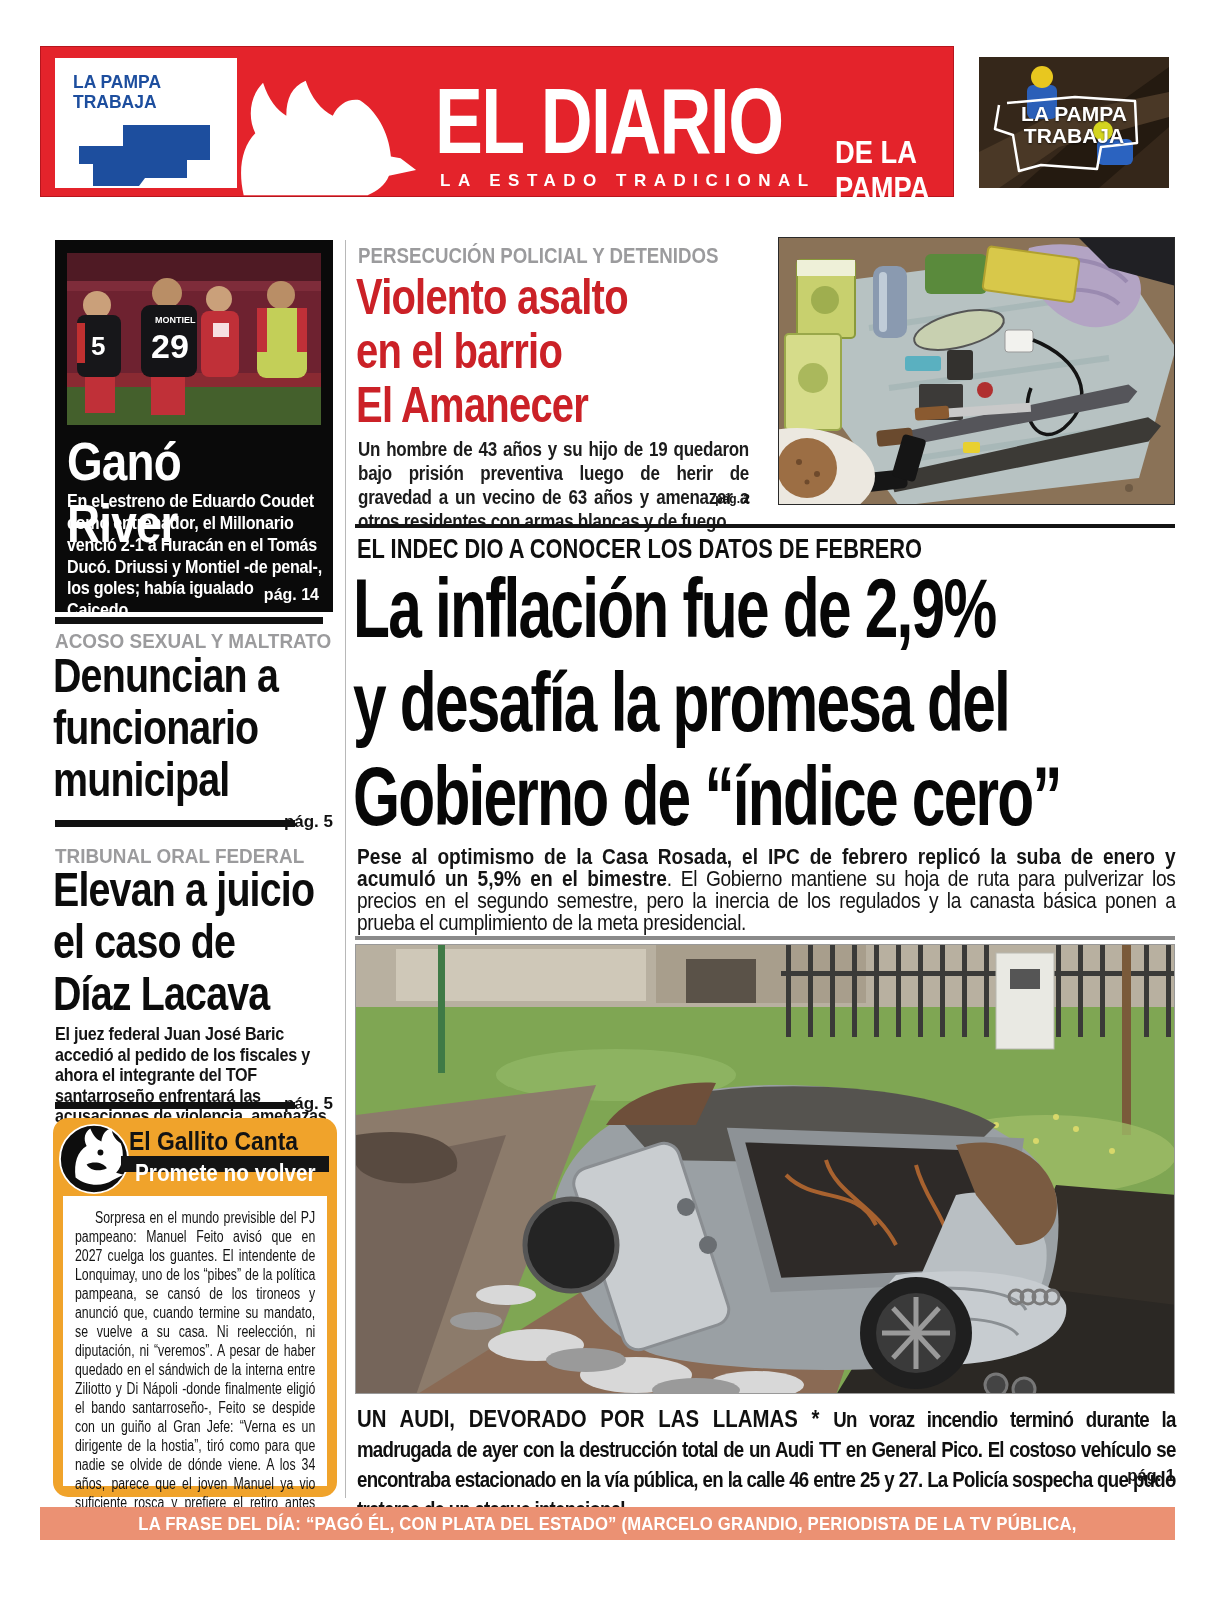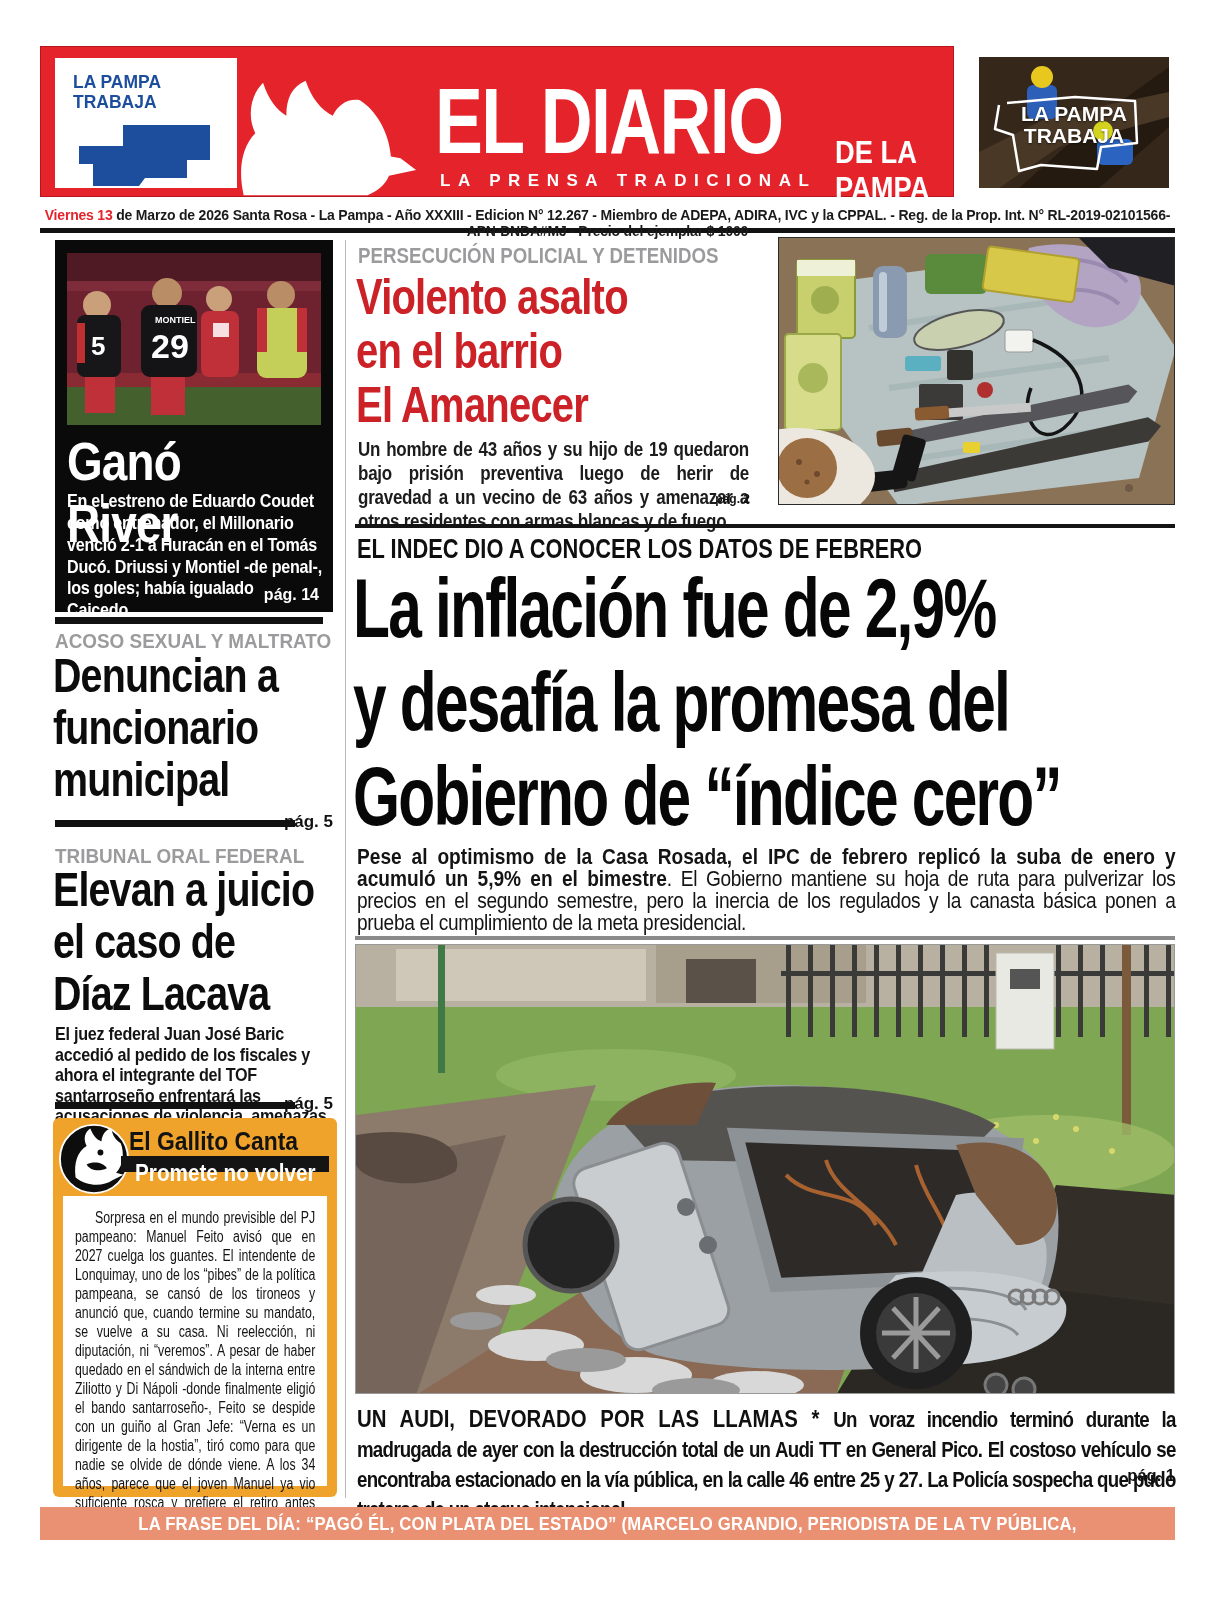--- a/index.html
+++ b/index.html
@@ -46,21 +46,21 @@
   #head-denuncia { top:650px; }
   #bar-b { top:820px; width:240px; }
   #page-denuncia { top:812px; }
   #kick-juicio { top:844px; }
   #head-juicio { top:864px; }
   #body-juicio { left:55px; top:1024px; width:330px; font-size:19px; font-weight:700; line-height:1.08; letter-spacing:-.3px; color:#141414; transform:scaleX(.85); transform-origin:left top; }
   #bar-c { top:1102px; width:240px; }
   #page-juicio { top:1094px; }
 
   
-  #gallito { left:53px; top:1118px; width:284px; height:379px; background:#f0a32b; border-radius:6px; }
+  #gallito { left:53px; top:1118px; width:284px; height:379px; background:#f0a32b; border-radius:15px; }
   #gallito-rooster { left:6px; top:6px; }
   #gallito-title { left:76px; top:8px; font-size:26px; font-weight:700; color:#131313; transform:scaleX(.88); transform-origin:left top; }
   #gallito-bar { left:68px; top:38px; width:208px; height:16px; background:#141414; color:#fff; text-align:center; }
   #gallito-bar span { display:inline-block; font-size:23px; font-weight:700; line-height:34px; transform:scaleX(.9); }
   #gallito-panel { left:10px; top:78px; width:264px; height:290px; background:#fff; padding:12px 12px; }
   #gallito-body { width:312px; font-size:16px; line-height:19px; text-align:justify; text-indent:26px; color:#141414; transform:scaleX(.77); transform-origin:left top; }
 
   
   #kick-asalto { left:358px; top:243px; font-size:22px; transform:scaleX(.85); transform-origin:left top; }
   #head-asalto { left:356px; top:270px; color:#cb2127; font-size:50px; font-weight:700; line-height:54px; letter-spacing:-1px; transform:scaleX(.8); transform-origin:left top; }
@@ -100,40 +100,37 @@
 TRABAJA</div>
       <svg id="mh-left-map" class="abs" width="132" height="66" viewBox="0 0 132 66">
         <polygon points="0,26 44,26 44,5 131,5 131,40 108,40 108,58 66,58 60,66 14,66 14,44 0,44" fill="#1d4e9e"></polygon>
       </svg>
     </div>
     <svg id="mh-logo" class="abs" width="184" height="120" viewBox="0 0 190 122">
       <path fill="#ffffff" d="M10,120 C4,94 8,70 22,56 C14,40 16,18 30,4 C36,22 44,32 54,38 C54,20 60,8 74,2 C80,20 90,32 102,38 C108,26 118,20 130,22 C146,32 160,54 162,80 L172,82 L188,94 L160,100 C156,110 148,116 138,120 Z"></path>
     </svg>
     <div id="mh-title" class="abs">EL DIARIO</div>
     <div id="mh-suffix" class="abs">DE LA PAMPA</div>
-    <div id="mh-tagline" class="abs">LA PRENSA TRADICIONAL</div>
+    <div id="mh-tagline" class="abs">LA ESTADO TRADICIONAL</div>
     <div id="mh-rightbox" class="abs">
       <svg width="190" height="131" viewBox="0 0 190 131">
         <rect width="190" height="131" fill="#35271a"></rect>
         <path d="M190,10 L120,60 L40,131 L120,131 L190,70 Z" fill="#241a10"></path>
         <path d="M0,95 L70,60 L190,35 L190,60 L80,90 L20,131 L0,131 Z" fill="#4a3826"></path>
         <rect x="48" y="28" width="30" height="34" rx="6" fill="#2b5fb8"></rect>
         <circle cx="63" cy="20" r="11" fill="#e8c71f"></circle>
         <rect x="118" y="82" width="36" height="26" rx="6" fill="#2b63c0"></rect>
         <circle cx="124" cy="74" r="10" fill="#d4d41f"></circle>
         <polyline points="28,46 96,40 156,44 158,86 122,90 118,112 62,108 40,114 34,78 16,72 20,48" fill="none" stroke="#ffffff" stroke-width="2.5" stroke-linejoin="round"></polyline>
       </svg>
       <div id="mh-right-text" class="abs">LA PAMPA
 TRABAJA</div>
     </div>
   </div>
 
-  <div id="dateline" class="abs">
-    <span class="red">Viernes 13</span><span> de Marzo de 2026  Santa Rosa - La Pampa - Año XXXIII -   Edicion N° 12.267   - Miembro de ADEPA, ADIRA, IVC y la CPPAL. - Reg. de la Prop. Int. N° RL-2019-02101566-APN-DNDA#MJ - Precio del ejemplar $ 1000</span>
-  </div>
 
   <div id="vsep" class="abs"></div>
 
   <div id="river-box" class="abs">
     <svg id="river-photo" class="abs" width="254" height="172" viewBox="0 0 254 172">
       <rect width="254" height="172" fill="#6e2230"></rect>
       <rect y="0" width="254" height="28" fill="#4f1a24"></rect>
       <rect y="28" width="254" height="10" fill="#7e2c3a"></rect>
       <rect y="120" width="254" height="14" fill="#8a2a32"></rect>
       <rect y="134" width="254" height="38" fill="#44602c"></rect>

